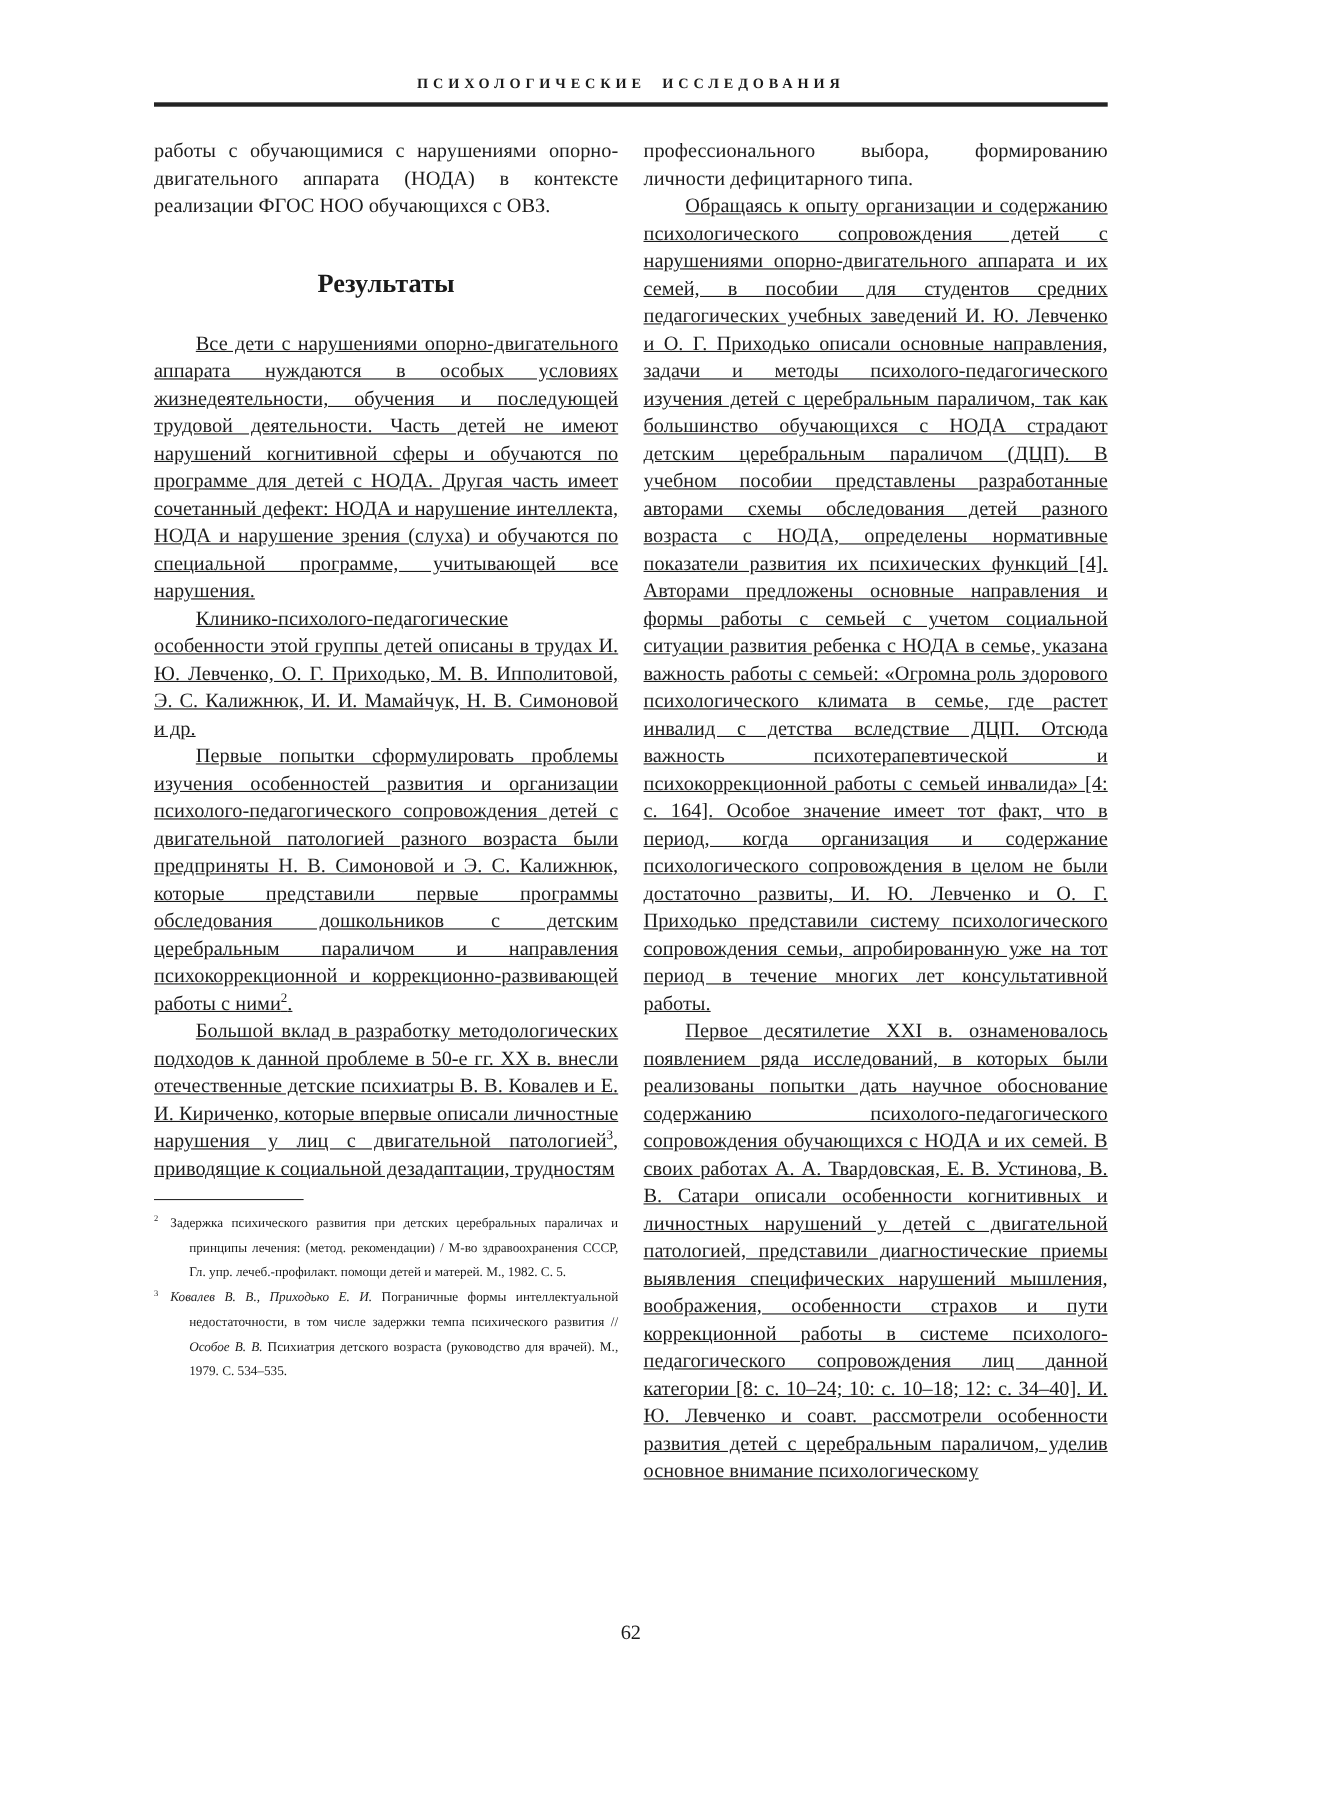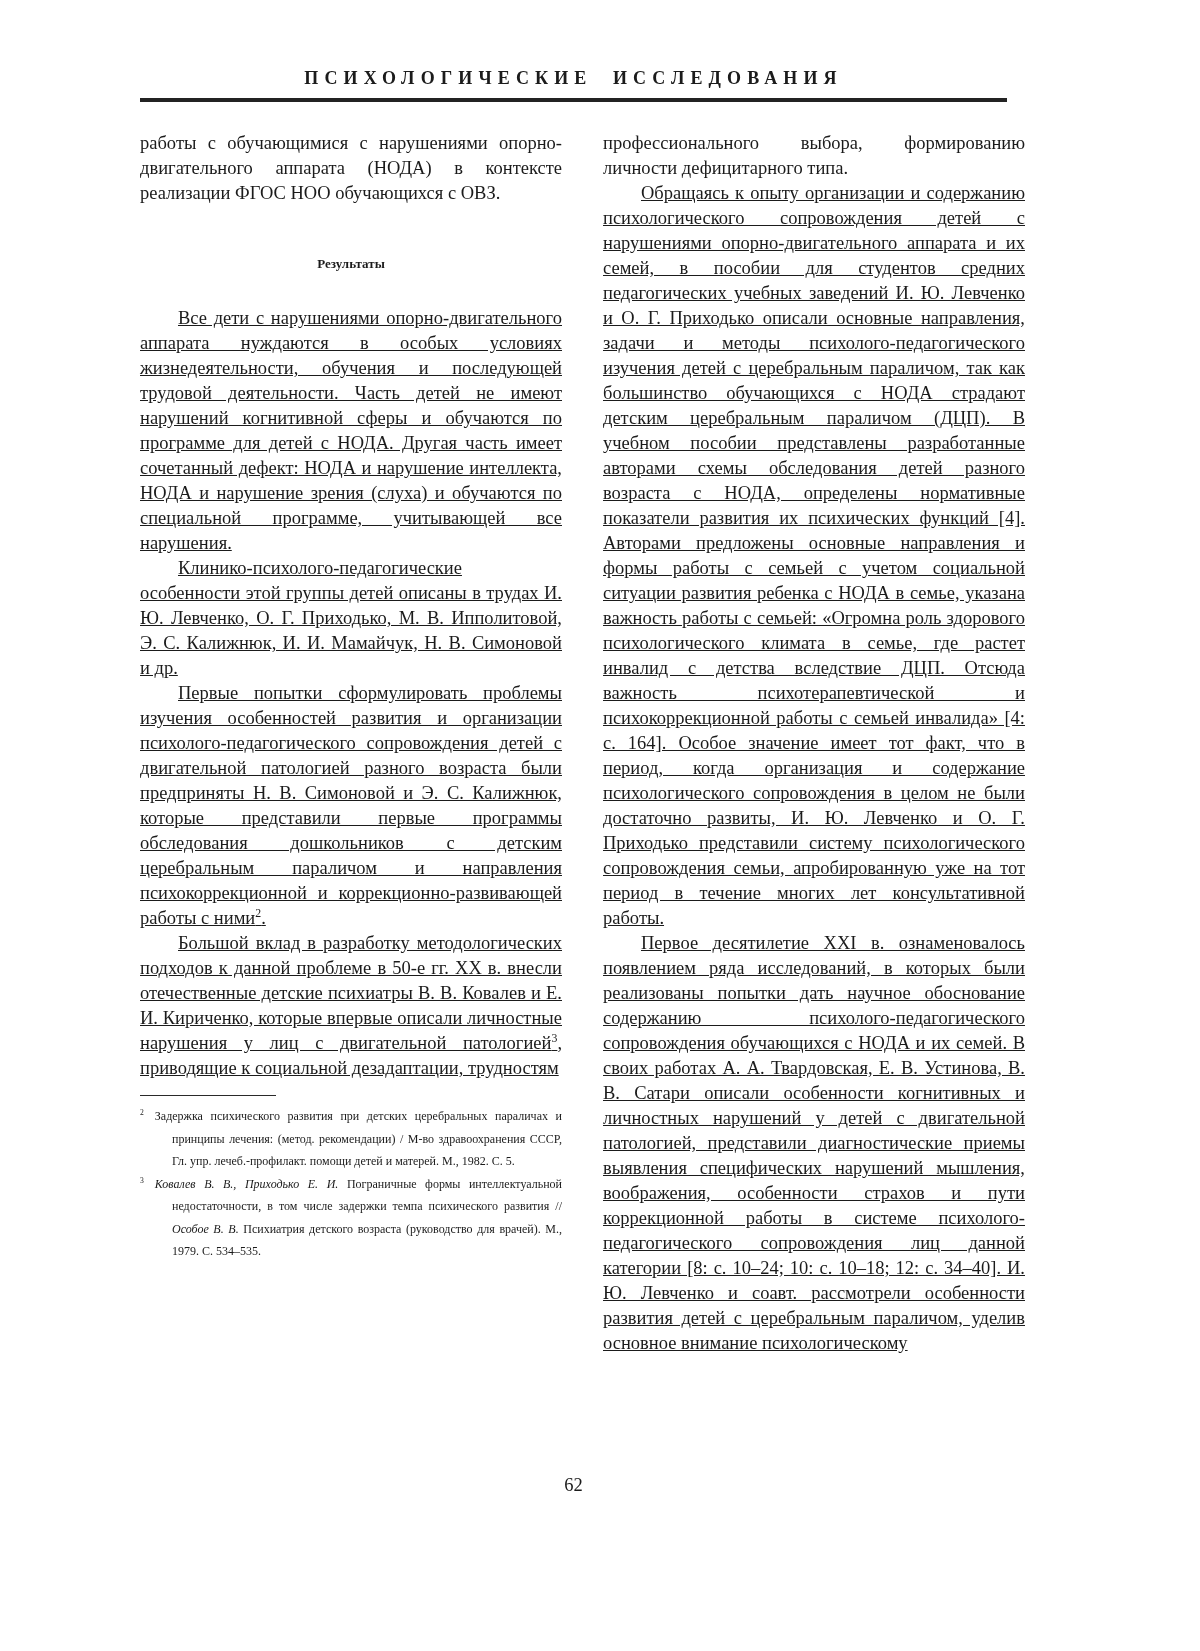--- a/index.html
+++ b/index.html
@@ -21,48 +21,48 @@
     left: 140px;
     top: 0;
     width: 867px;
   }
   
   .running-head {
     margin-top: 68px;
     text-align: center;
   }
   .running-head-text {
-    font-size: 18px;
+    font-size: 13px;
     font-weight: bold;
     letter-spacing: 0.34em;
     word-spacing: 0.55em;
     white-space: nowrap;
   }
   .head-rule {
     margin-top: 9px;
     height: 0;
     border-top: 4px solid #232323;
   }
   
   .columns {
     display: flex;
-    gap: 41px;
+    gap: 23px;
     margin-top: 29px;
     text-align: justify;
     font-size: 18.5px;
     line-height: 25px;
   }
   .col {
     width: 422px;
     flex: 0 0 422px;
   }
   .para { margin: 0; }
   .para.indent { text-indent: 38px; text-decoration: underline; }
   .section-heading {
-    font-size: 13px;
+    font-size: 24px;
     font-weight: bold;
     text-align: center;
     margin: 45px 0 30px 0;
     text-indent: 0;
   }
   sup.fn-ref, sup.fn-marker {
     font-size: 64%;
     line-height: 0;
   }
   .italic { font-style: italic; }

